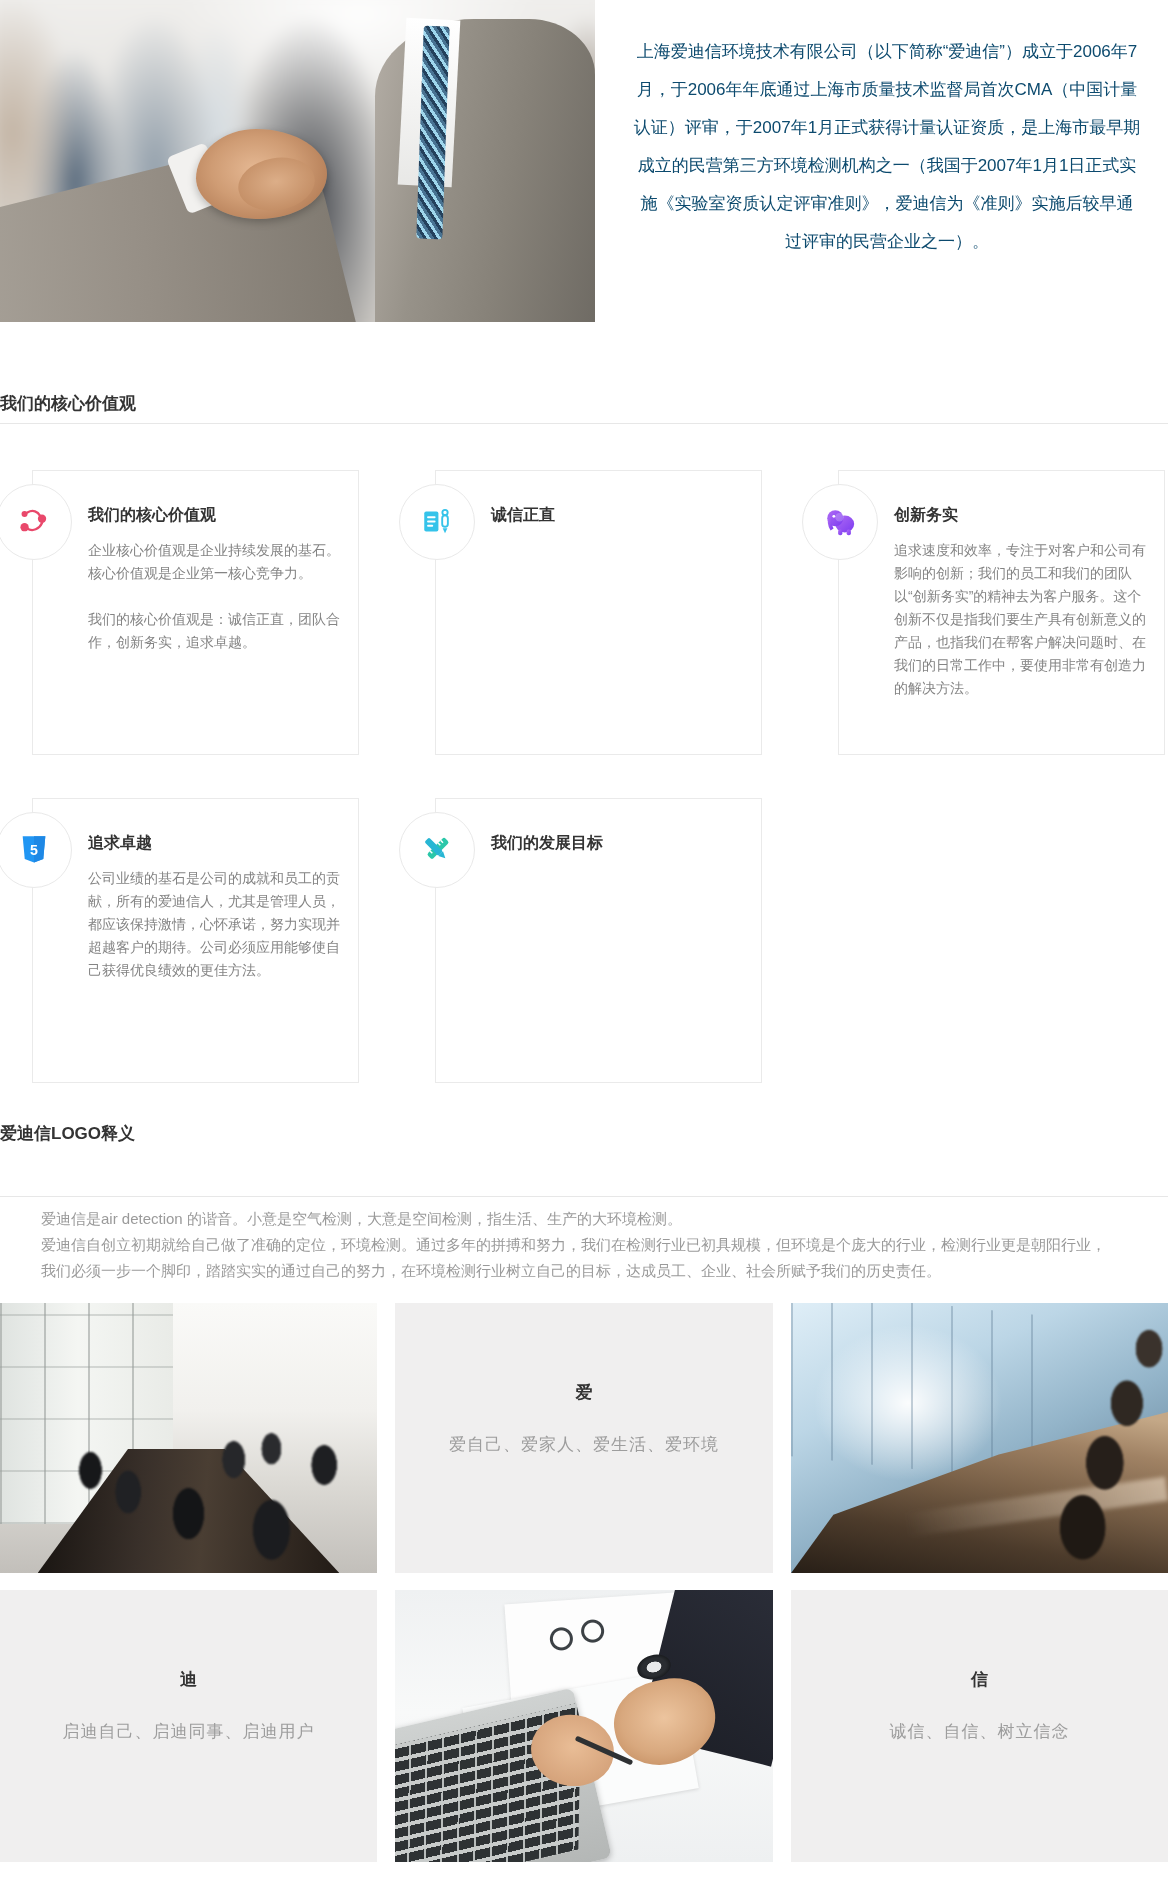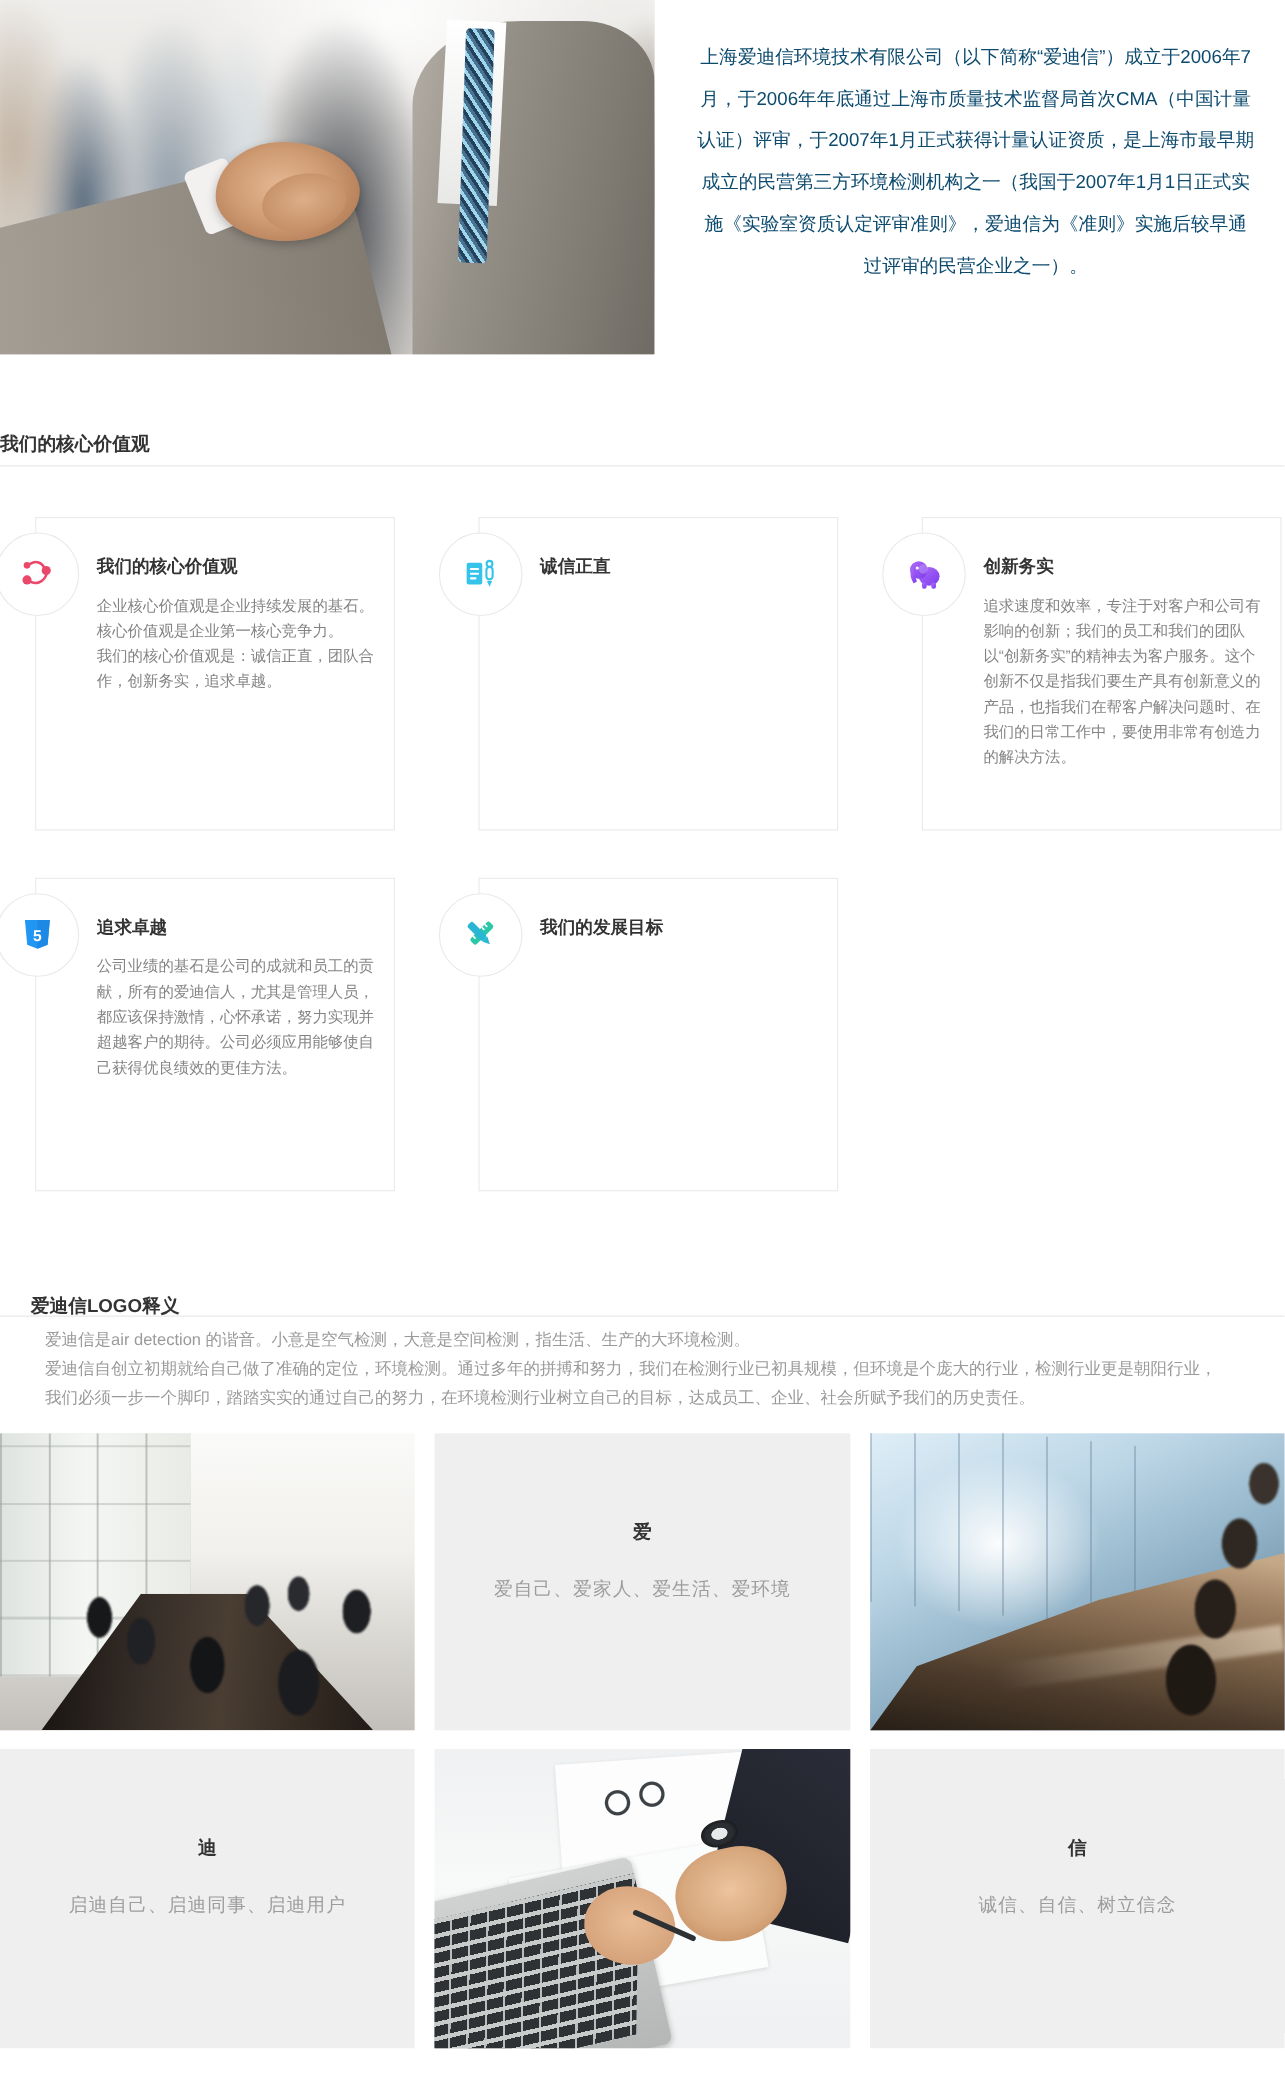--- a/index.html
+++ b/index.html
@@ -46,21 +46,21 @@
   
   .sec-head { position:absolute; left:0; font-size:17px; font-weight:600; color:#333; }
   .divider { position:absolute; left:0; width:1168px; height:1px; background:#e7e7e7; }
 
   
   .cards-grid { position:absolute; left:32px; top:470px; width:1133px;
     display:grid; grid-template-columns:327px 327px 327px; column-gap:76px; row-gap:43px; grid-auto-rows:285px; }
   .card { position:relative; box-sizing:border-box; border:1px solid #eaeaea; background:#fff; padding:34px 18px 0 55px; }
   .card h3 { margin:0 0 13px; font-size:16px; font-weight:700; color:#333; }
   .card p  { margin:0; font-size:14px; line-height:23px; color:#848484; }
-  .card p.gap { }
+  .card p.gap { margin-top:23px; }
   .circle { position:absolute; left:-37px; top:13px; width:74px; height:74px; border-radius:50%;
     background:#fff; border:1px solid #e9e9e9; display:flex; align-items:center; justify-content:center; }
 
   
   .logo-paras { position:absolute; left:14px; top:1206px; width:1140px;margin-left:27px; }
   .logo-paras p { margin:0; font-size:15px; line-height:26px; color:#9a9a9a; }
 
   
   .logo-grid { position:absolute; left:0; top:1303px; width:1168px;
     display:grid; grid-template-columns:377px 378px 377px; grid-template-rows:270px 272px;
@@ -248,21 +248,21 @@
             <rect x="14.5" y="2.5" width="7" height="21" rx="2" fill="#28b6d4"></rect>
             <path d="M14.5 23.5 h7 l-3.5 7 z" fill="#28b6d4"></path>
           </g>
         </svg>
       </div>
       <h3>我们的发展目标</h3>
     </div>
 
   </div>
 
-  <h2 class="sec-head" style="top:1162px;padding-left:28px;">爱迪信LOGO释义</h2>
+  <h2 class="sec-head" style="top:1108px;">爱迪信LOGO释义</h2>
   <div class="divider" style="top:1196px;"></div>
 
   <div class="logo-paras">
     <p>爱迪信是air detection 的谐音。小意是空气检测，大意是空间检测，指生活、生产的大环境检测。</p>
     <p>爱迪信自创立初期就给自己做了准确的定位，环境检测。通过多年的拼搏和努力，我们在检测行业已初具规模，但环境是个庞大的行业，检测行业更是朝阳行业，</p>
     <p>我们必须一步一个脚印，踏踏实实的通过自己的努力，在环境检测行业树立自己的目标，达成员工、企业、社会所赋予我们的历史责任。</p>
   </div>
 
   <div class="logo-grid">
 

